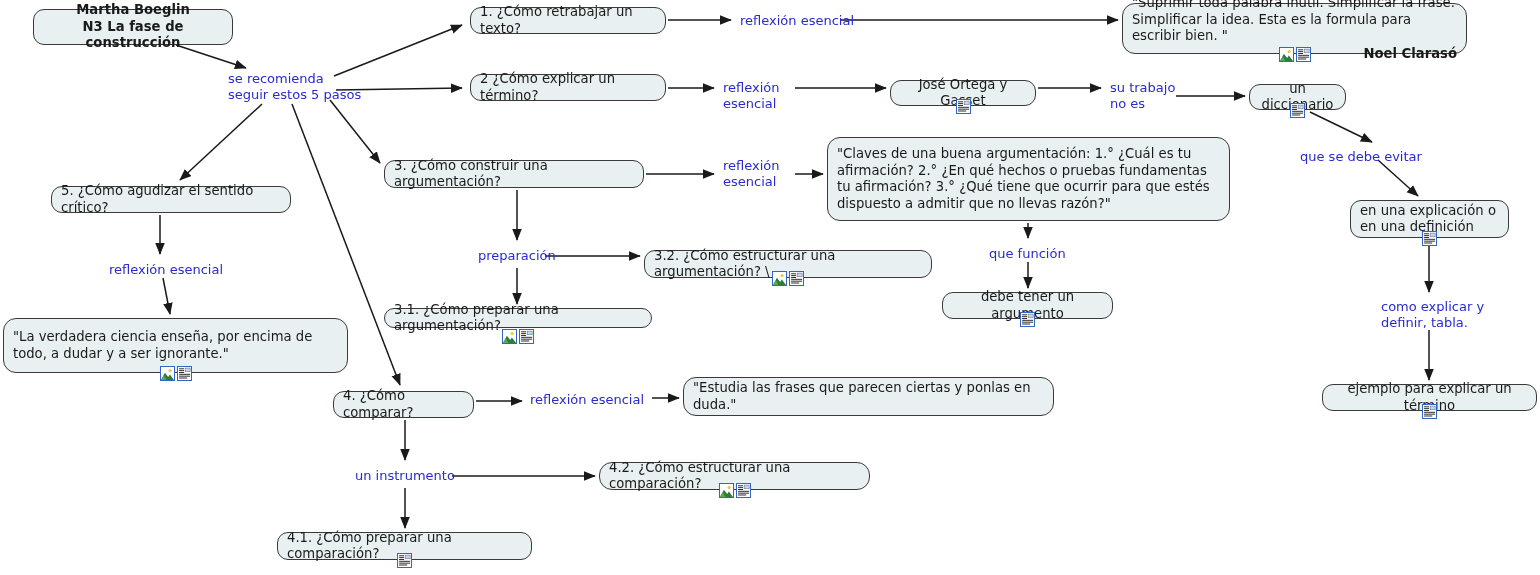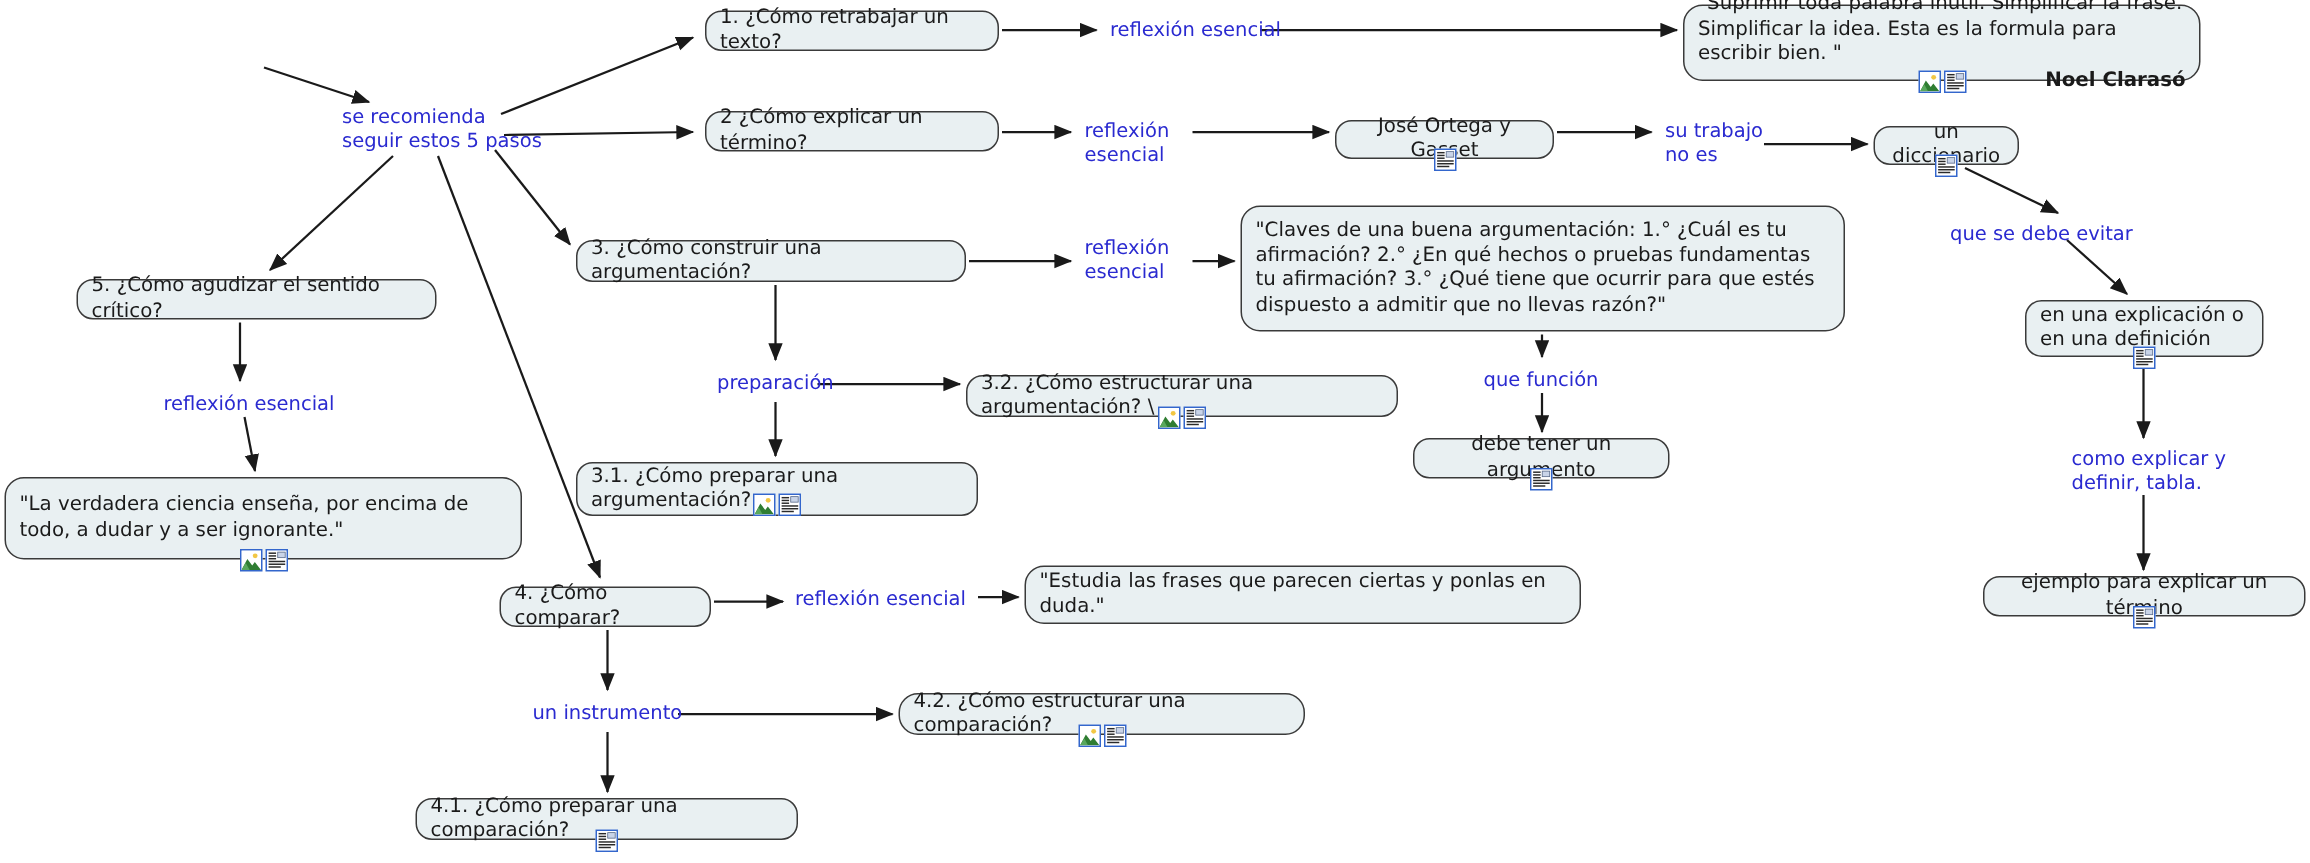--- a/index.html
+++ b/index.html
@@ -125,20 +125,24 @@
       <line x1="163" y1="278" x2="170" y2="314" marker-end="url(#arrow)"></line>
 
       <line x1="476" y1="401" x2="522" y2="401" marker-end="url(#arrow)"></line>
       <line x1="652" y1="398" x2="679" y2="398" marker-end="url(#arrow)"></line>
       <line x1="405" y1="420" x2="405" y2="460" marker-end="url(#arrow)"></line>
       <line x1="405" y1="488" x2="405" y2="528" marker-end="url(#arrow)"></line>
       <line x1="452" y1="476" x2="595" y2="476" marker-end="url(#arrow)"></line>
     </g>
   </svg>
 
+  <div class="node title" id="title-node" style="left: 33px; top: 9px; width: 200px; height: 36px;">
+    <span class="node-text">Martha Boeglin
+N3 La fase de construcción</span>
+  </div>
 
   <div id="nodes-host">
       <div class="node" style="left: 470px; top: 7px; width: 196px; height: 27px;">
         <span class="node-text">1. ¿Cómo retrabajar un texto?</span>
       </div>
       <div class="node quote" style="left: 1122px; top: 3px; width: 345px; height: 51px;">
         <span class="node-text">"Suprimir toda palabra inútil. Simplificar la frase. Simplificar la idea. Esta es la formula para escribir bien. "</span>
         <span class="attrib">Noel Clarasó</span>
       </div>
       <div class="icons" style="left: 1278.5px; top: 47px;">
@@ -273,21 +277,21 @@
               <rect x="1" y="1.2" width="4.6" height="0.9"></rect>
               <rect x="1" y="2.9" width="4.6" height="0.9"></rect>
               <rect x="1" y="4.6" width="4.6" height="0.9"></rect>
               <rect x="1" y="6.3" width="10.2" height="0.9"></rect>
               <rect x="1" y="8" width="10.2" height="0.9"></rect>
               <rect x="1" y="9.7" width="7.5" height="0.9"></rect>
             </g>
           </svg>
         </span>
       </div>
-      <div class="node" style="left: 384px; top: 308px; width: 268px; height: 36px;">
+      <div class="node" style="left: 384px; top: 308px; width: 268px; height: 20px;">
         <span class="node-text">3.1. ¿Cómo preparar una argumentación?</span>
       </div>
       <div class="icons" style="left: 502px; top: 329px;">
         <span class="icon-box">
           <svg viewBox="0 0 12 12">
             <rect x="0" y="0" width="12" height="12" fill="#ffffff"></rect>
             <circle cx="8.4" cy="3.3" r="1.5" fill="#f2c744"></circle>
             <path d="M0 12 L3.6 5.2 L6.6 9.2 L8.2 7 L12 12 Z" fill="#2f7d32"></path>
             <path d="M0 12 L2.6 7.6 L5 12 Z" fill="#59a85c"></path>
           </svg>

